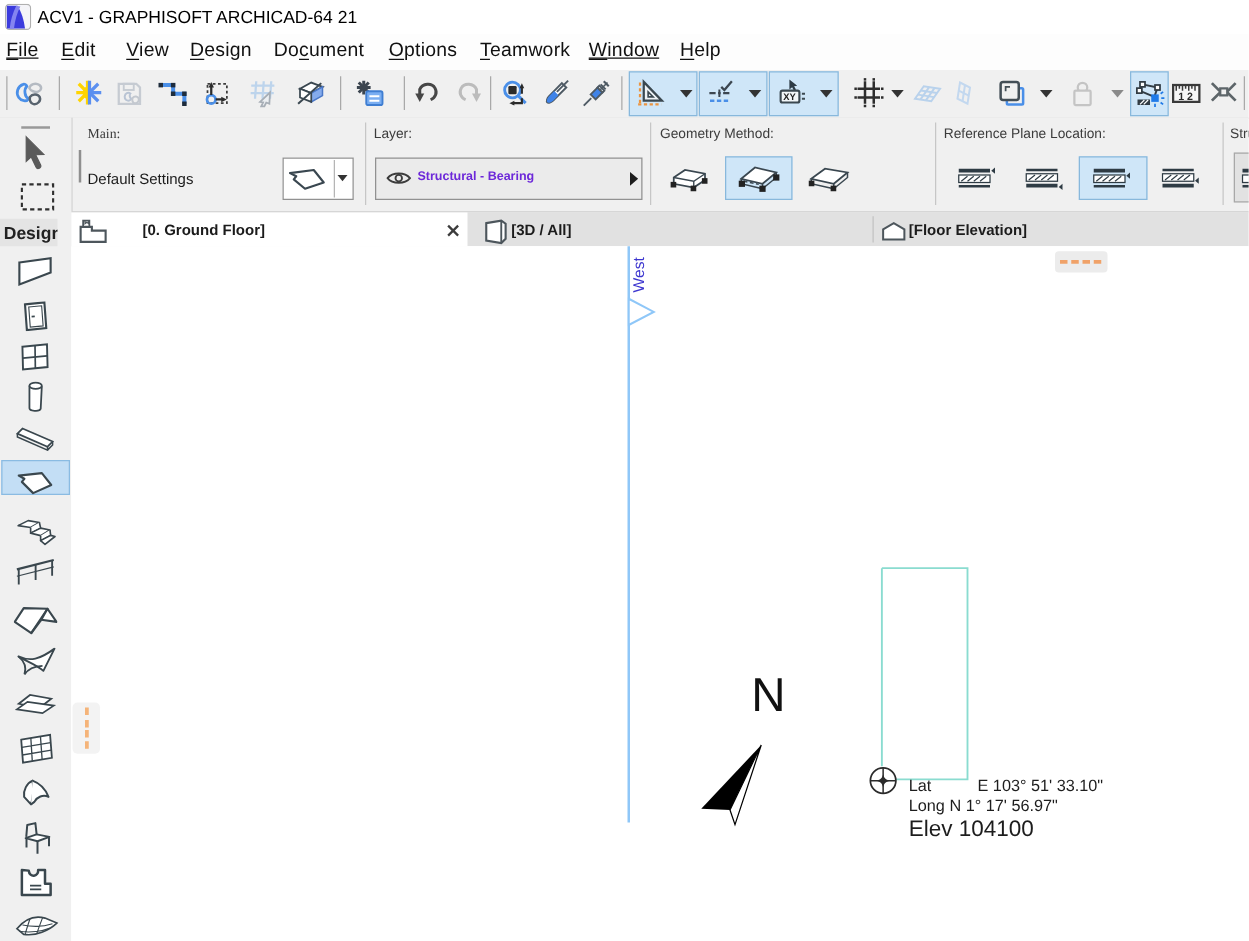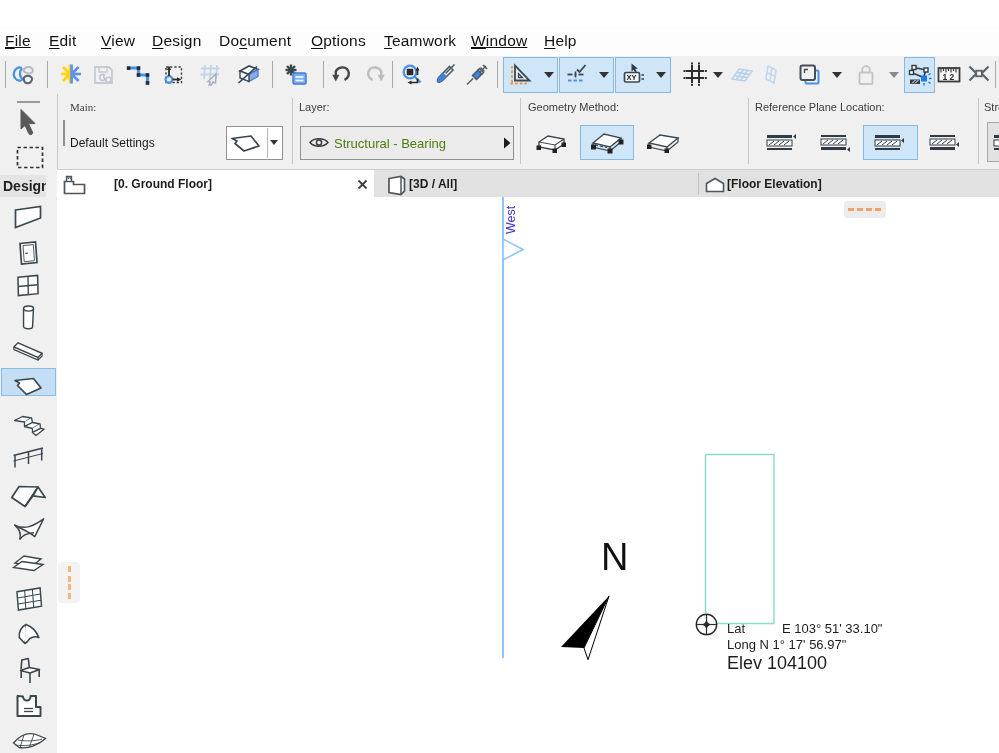--- a/index.html
+++ b/index.html
@@ -35,20 +35,28 @@
 #activetab { position:absolute; left:0; top:0; width:317px; height:27px; background:#fff; }
 .tabtxt { position:absolute; top:7px; font-size:12px; font-weight:bold; color:#1b1b1b; }
 .tabsep { position:absolute; top:3px; width:1px; height:21px; background:#c2c2c2; }
 
 #canvas { left:57px; top:197px; width:942px; height:556px; background:#fff; }
 </style>
 </head>
 <body>
 <div id="root">
 
+  <div class="abs" id="titlebar">
+    <svg class="abs" style="left:4px; top:3px;" width="21" height="21" viewBox="0 0 21 21">
+      <rect x="0.5" y="0.5" width="20" height="20" rx="3" fill="#f4f4f8" stroke="#b0b0b0"></rect>
+      <path d="M1.5,19.7 L1.5,1.5 L10,1.5 C13.2,6.5 15.2,12.8 16,19.7 Z" fill="#3b3bdd"></path>
+      <path d="M9,1.5 C6,8 4.5,13 3.8,19.7 L7.2,19.7 C8,13 9.8,7 12.3,2.2 Z" fill="#8585f0"></path>
+    </svg>
+    <span class="abs" id="titletext">ACV1 - GRAPHISOFT ARCHICAD-64 21</span>
+  </div>
 
   <div class="abs" id="menubar">
     <span class="menuitem" style="left:5px;text-decoration:underline;"><u>F</u>ile</span>
     <span class="menuitem" style="left:49px;text-align:center;"><u>E</u>dit</span>
     <span class="menuitem" style="left:101px;"><u>V</u>iew</span>
     <span class="menuitem" style="left:152px;"><u>D</u>esign</span>
     <span class="menuitem" style="left:219px;">Do<u>c</u>ument</span>
     <span class="menuitem" style="left:311px;"><u>O</u>ptions</span>
     <span class="menuitem" style="left:384px;"><u>T</u>eamwork</span>
     <span class="menuitem" style="left:471px;text-decoration:underline;"><u>W</u>indow</span>
@@ -329,21 +337,21 @@
     <div class="abs" style="left:210px;top:34px;width:1px;height:30px;background:#b5b5b5;"></div>
     <div class="ddarr" style="left:213px;top:46px;border-top-width:5px;border-left-width:4.5px;border-right-width:4.5px;"></div>
     <div class="isep" style="left:235px;"></div>
     <span class="ilabel" style="left:242px;">Layer:</span>
 
     <div class="abs" style="left:243px;top:32px;width:214px;height:34px;background:#ebebeb;border:1px solid #919191;"></div>
     <svg class="abs" style="left:252px;top:41px;" width="20" height="15" viewBox="0 0 20 15">
       <path d="M1,7.5 C5,2.5 15,2.5 19,7.5 C15,12.5 5,12.5 1,7.5 Z" fill="none" stroke="#3c3c3c" stroke-width="1.5"></path>
       <circle cx="10" cy="7.5" r="2.6" fill="none" stroke="#3c3c3c" stroke-width="1.5"></circle>
     </svg>
-    <span class="abs" style="left:277px;top:42px;font-size:13px;font-weight:normal;color:#4d7c0f;">Structural - Bearing</span>
+    <span class="abs" style="left:277px;top:42px;font-size:10px;font-weight:bold;color:#6d28d9;">Structural - Bearing</span>
     <svg class="abs" style="left:446px;top:43px;" width="8" height="12" viewBox="0 0 8 12">
         <path d="M1,0.5 L7.5,6 L1,11.5 Z" fill="#1c1c1c"></path>
       </svg>
     <div class="isep" style="left:463px;"></div>
     <span class="ilabel" style="left:471px;">Geometry Method:</span>
 
     <div class="abs" style="left:523px;top:31px;width:54px;height:35px;background:#cfe6f8;border:1px solid #88b8dc;"></div>
     <svg class="abs" style="left:478px;top:38px;" width="33" height="24" viewBox="0 0 33 24">
       <path d="M4,10 L13,4 L29,7 L29,12 L20,18 L4,15 Z" fill="#fff" stroke="#3a4750" stroke-width="1.4"></path>
       <path d="M4,10 L20,13 L29,7" fill="none" stroke="#3a4750" stroke-width="1.1"></path>

